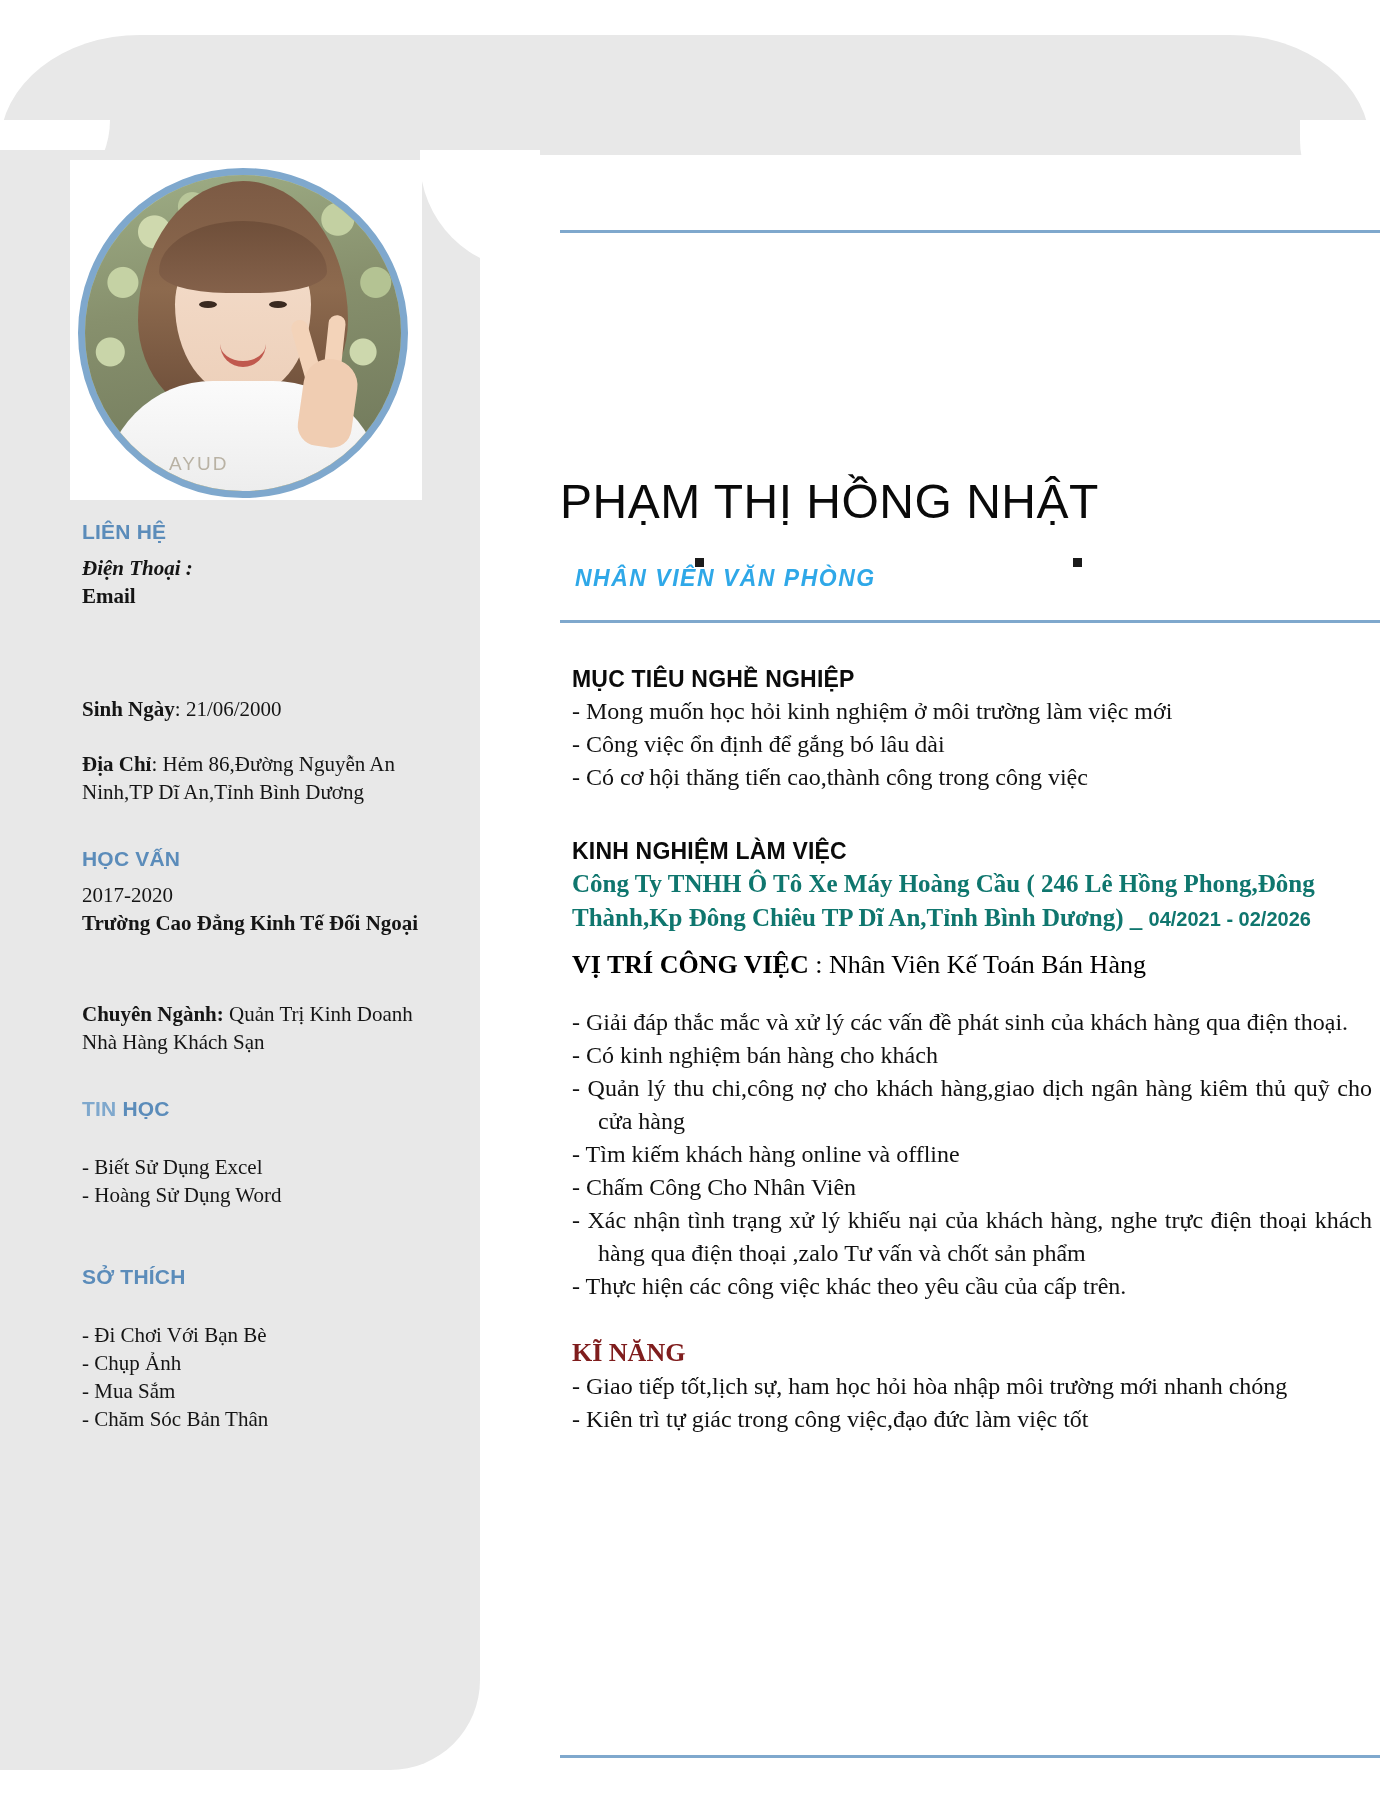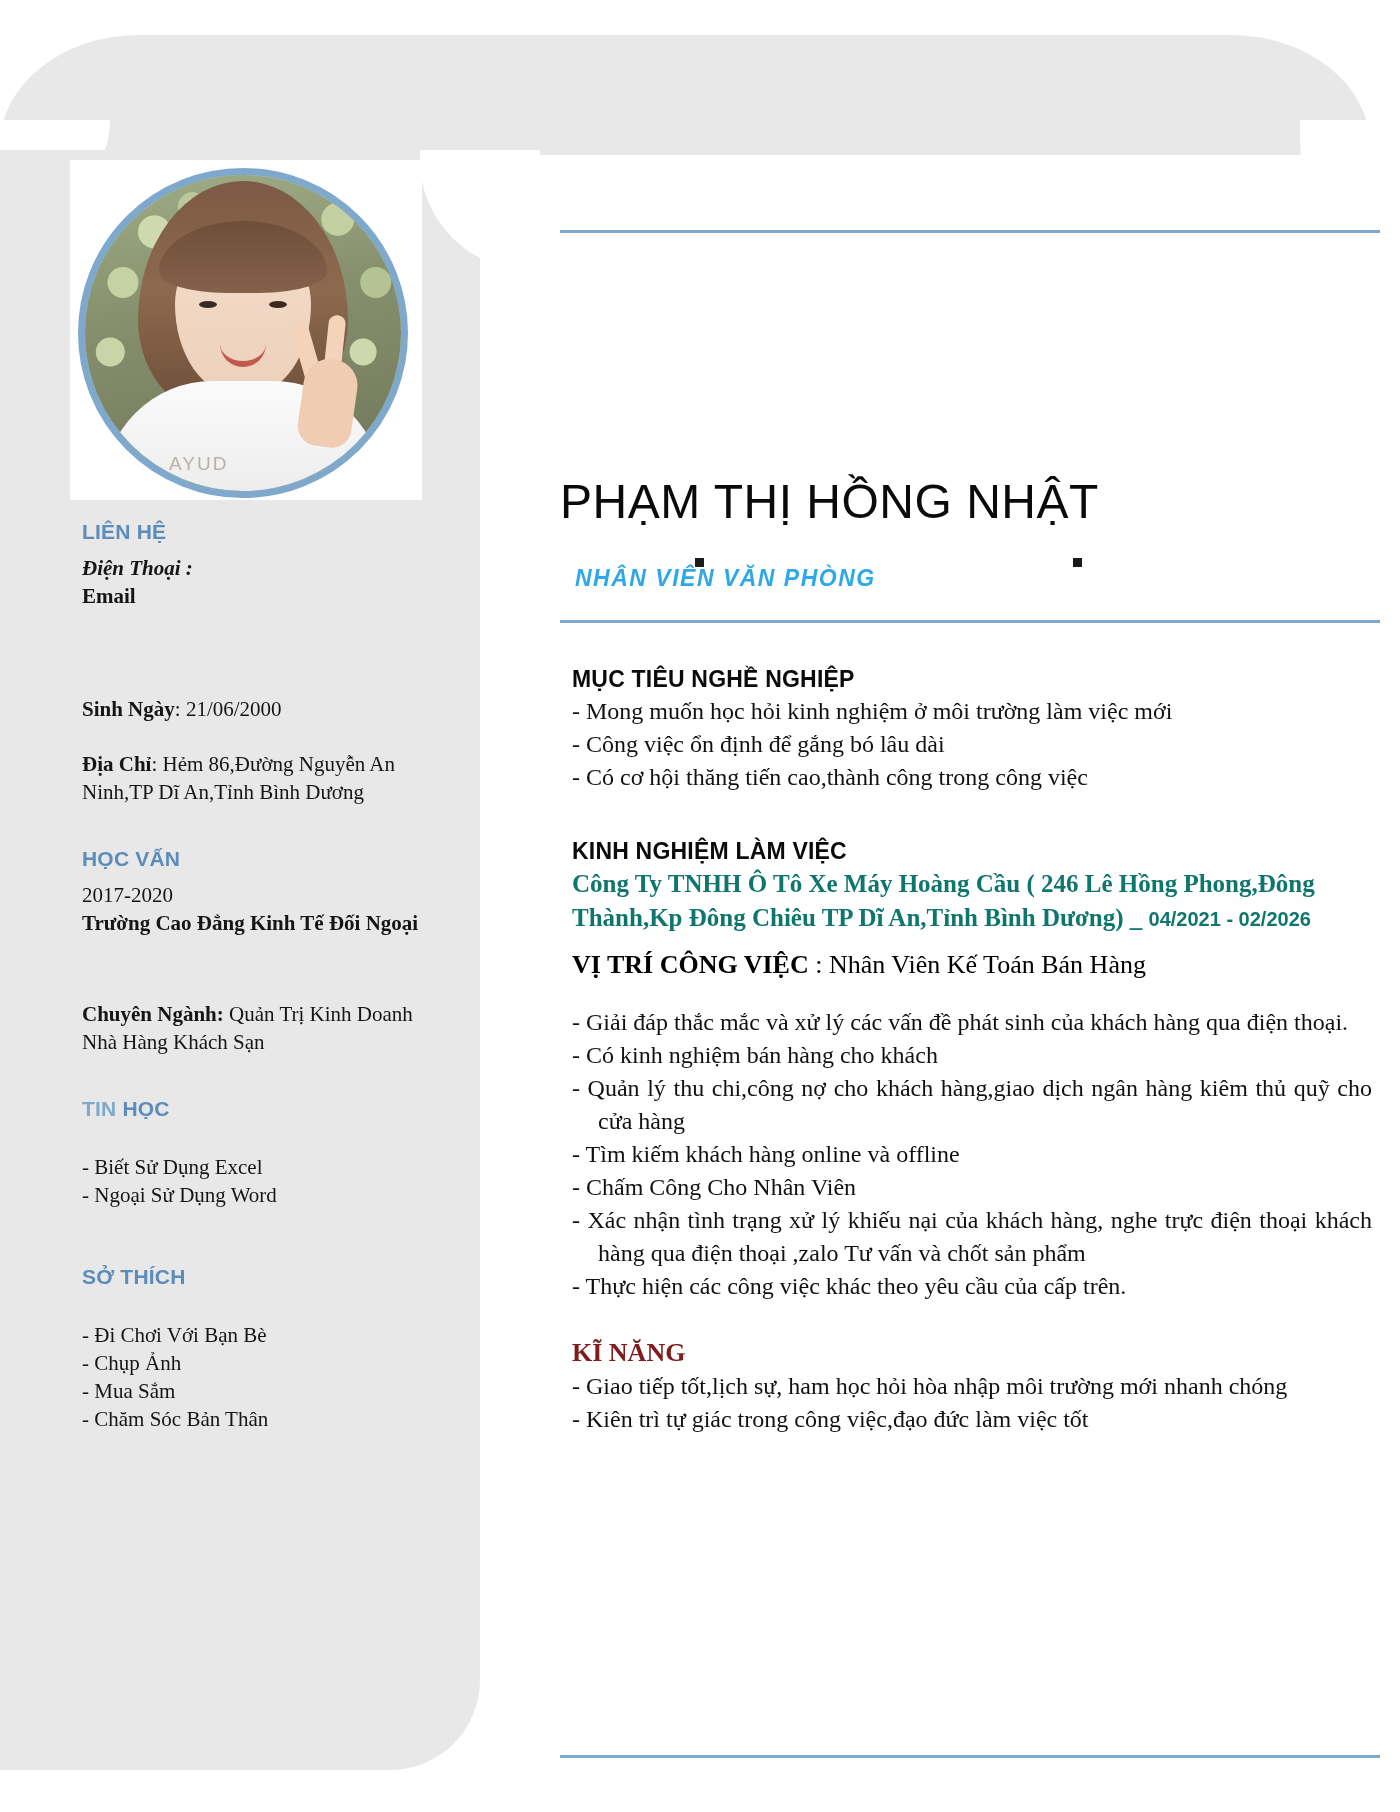--- a/index.html
+++ b/index.html
@@ -364,21 +364,21 @@
   </div>
 
   <div class="side-block" style="top:1000px;">
     <div class="side-line"><span class="lbl">Chuyên Ngành:</span><span> Quản Trị Kinh Doanh Nhà Hàng Khách Sạn</span></div>
   </div>
 
   <div class="side-block" style="top:1097px;">
     <div class="side-head"><span class="soft">TIN </span><span>HỌC</span></div>
     <div style="height:22px"></div>
     <div class="side-line">- Biết Sử Dụng Excel</div>
-    <div class="side-line">- Ngoại Sử Dụng Word</div>
+    <div class="side-line">- Hoàng Sử Dụng Word</div>
   </div>
 
   <div class="side-block" style="top:1265px;">
     <div class="side-head">SỞ THÍCH</div>
     <div style="height:22px"></div>
     <div class="side-line">- Đi Chơi Với Bạn Bè</div>
     <div class="side-line">- Chụp Ảnh</div>
     <div class="side-line">- Mua Sắm</div>
     <div class="side-line">- Chăm Sóc Bản Thân</div>
   </div>

